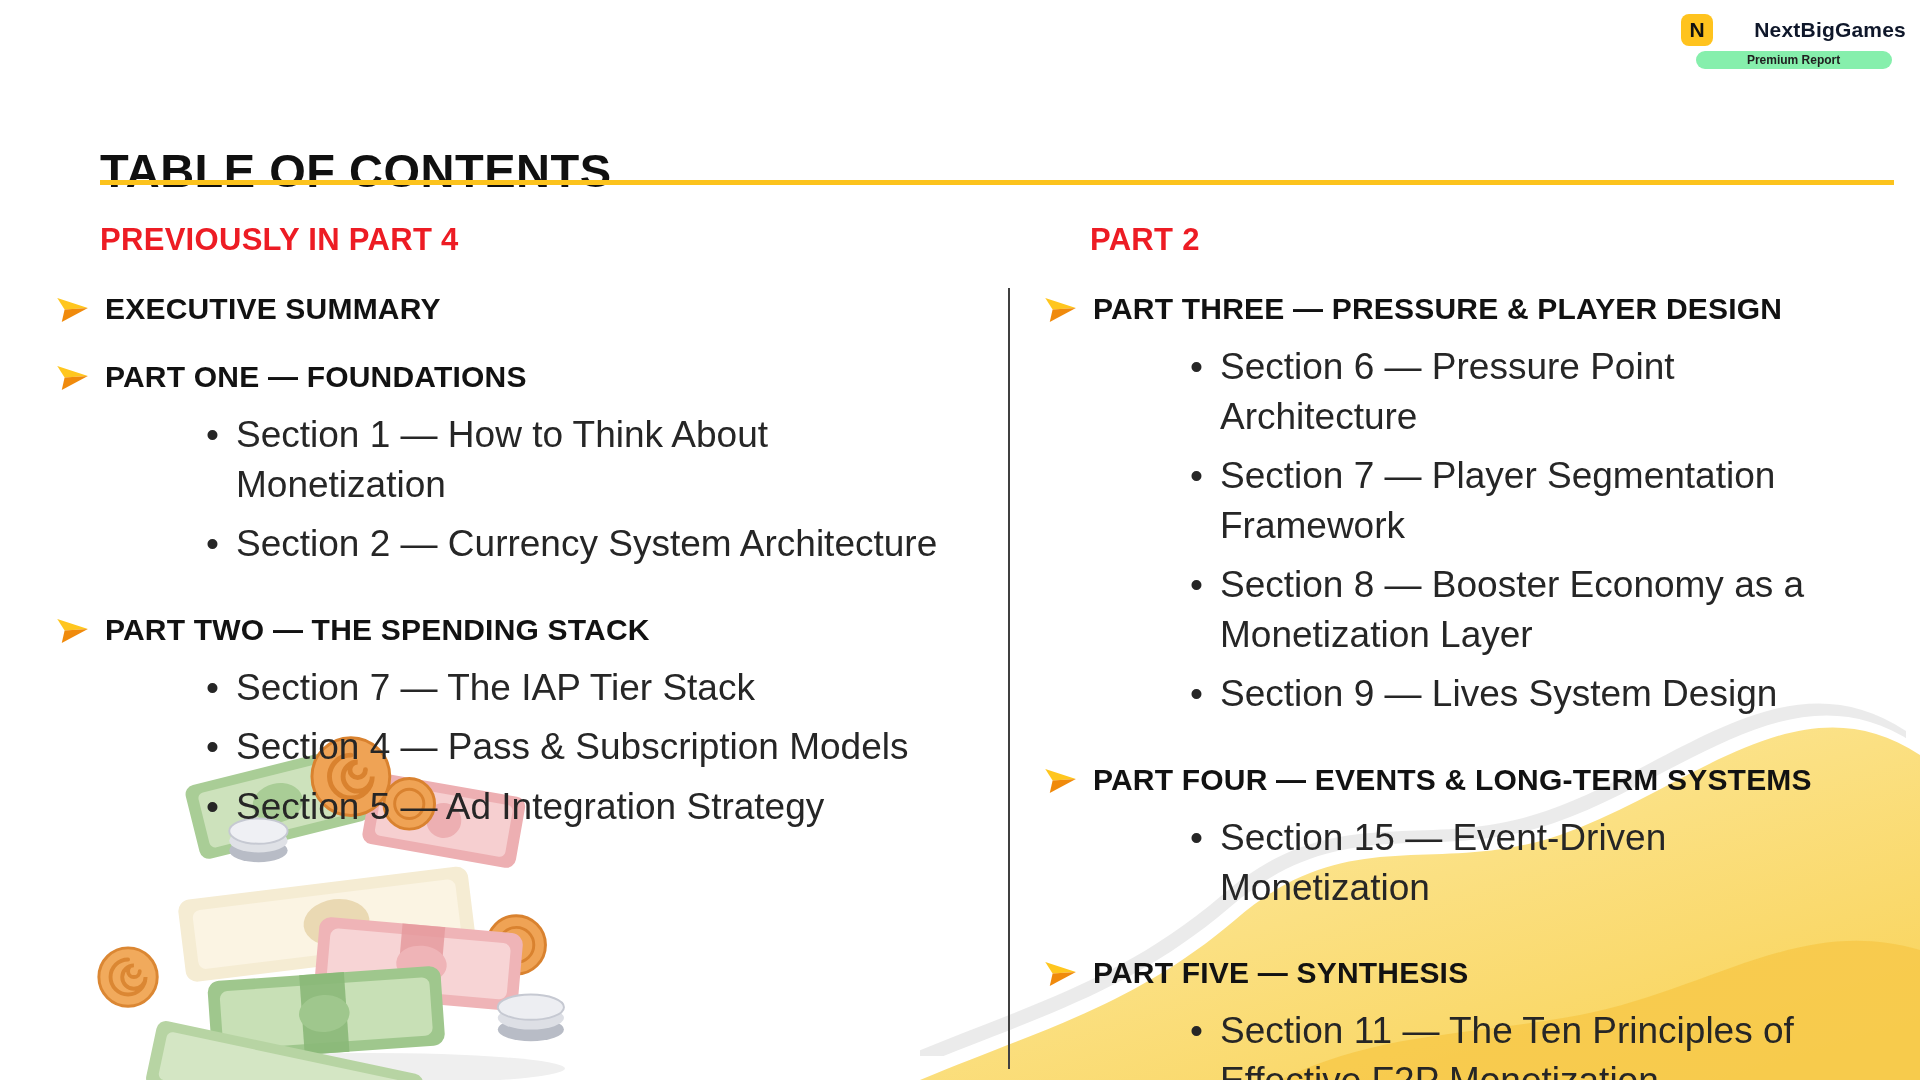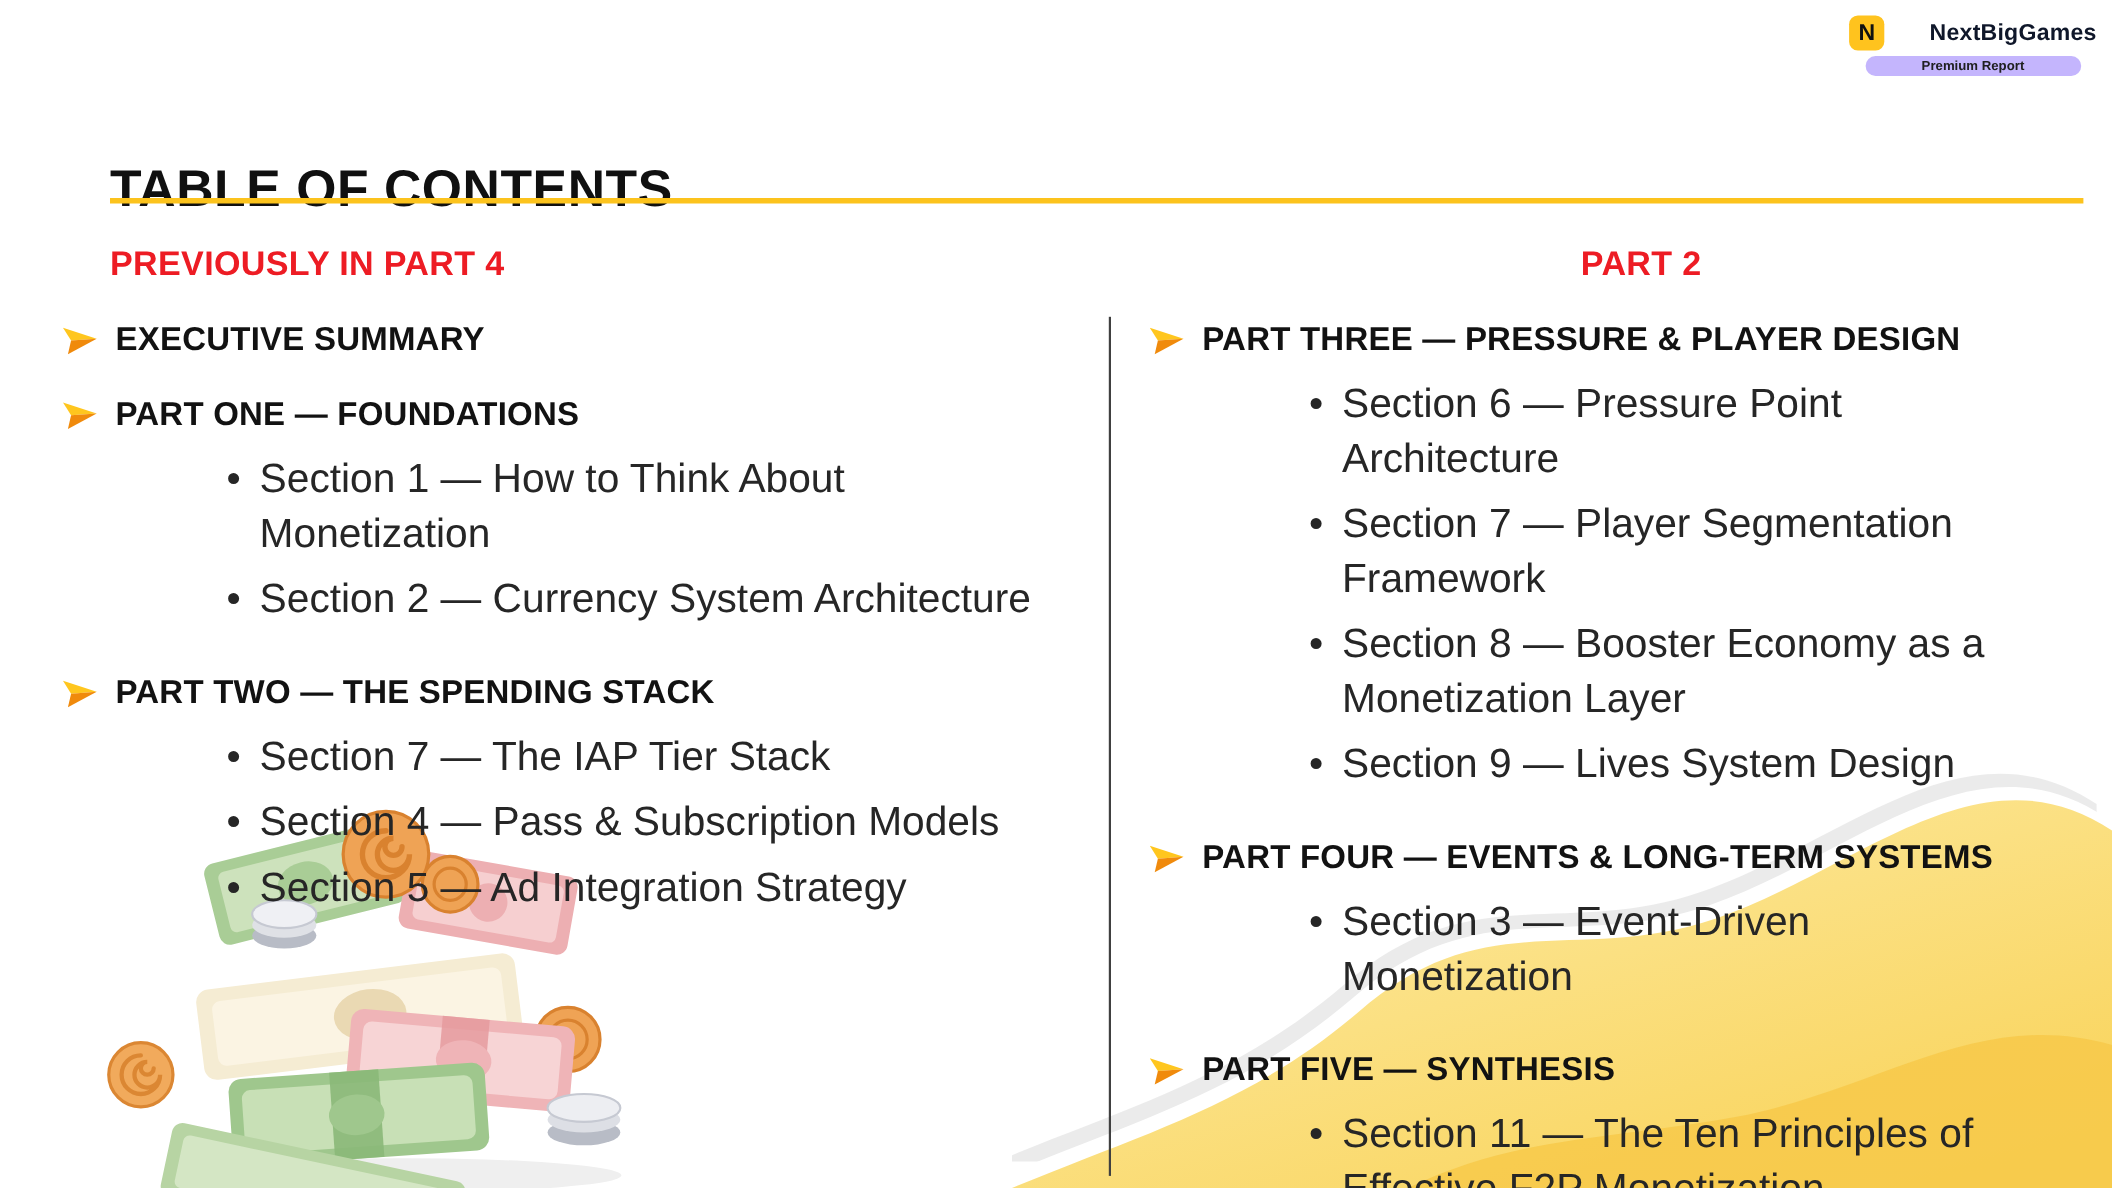--- a/index.html
+++ b/index.html
@@ -12,36 +12,36 @@
   }
 
   
   .logo { position:absolute; top:14px; right:14px; z-index:5;
           display:flex; flex-direction:column; align-items:center; gap:5px; }
   .logo-row { display:flex; align-items:center; gap:9px; }
   .logo-mark { width:32px; height:32px; border-radius:8px; background:#FFC31E;
                display:flex; align-items:center; justify-content:center;
                font-weight:800; font-size:21px; color:#111; }
   .brand-name { font-weight:800; font-size:21px; color:#0f172a; letter-spacing:.2px;padding-left:32px; }
-  .badge { background:#c4b5fd; border-radius:9px; padding:2px 0; width:196px;
+  .badge { background:#86efac; border-radius:9px; padding:2px 0; width:196px;
            text-align:center; font-size:12px; font-weight:700; color:#202020; }
 
   
   .page-title { position:absolute; left:100px; top:112px; z-index:3;
                 font-size:47px; font-weight:800; letter-spacing:.5px; color:#101010; }
   .title-rule { position:absolute; left:100px; top:180px; width:1794px; height:5px;
                 background:#FCC31D; z-index:3; }
 
   
   .col { position:absolute; top:222px; z-index:3; }
   .col-left  { left:56px;  width:910px; }
   .col-right { left:1044px; width:850px; }
   .col-heading { font-size:31px; font-weight:800; color:#ED1C24; letter-spacing:.3px; }
   .col-left  .col-heading { padding-left:44px; }
-  .col-right .col-heading { padding-left:46px;text-align:center; }
+  .col-right .col-heading { padding-left:46px; }
 
   .entry { margin-top:30px; }
   .entry.gap-lg { margin-top:44px; }
   .entry-row { display:flex; align-items:center; gap:15px;margin-top:34px; }
   .marker { width:34px; height:28px; flex:0 0 34px; transform:rotate(-4deg); }
   .entry-label { font-size:30px; font-weight:700; color:#121212; letter-spacing:.2px; }
 
   ul.sub { list-style:none; margin:16px 0 2px 148px; padding:0; }
   .col-right ul.sub { margin-left:144px; width:676px; }
   ul.sub li { position:relative; padding-left:32px; margin:10px 0;
@@ -223,21 +223,21 @@
 
   <div class="entry gap-lg">
     <div class="entry-row">
       <svg class="marker" viewBox="0 0 36 30" aria-hidden="true">
         <polygon points="2,2 34,15 9,15" fill="#FFC61E"></polygon>
         <polygon points="9,15 34,15 5,28" fill="#F08A0C"></polygon>
       </svg>
       <span class="entry-label">PART FOUR — EVENTS &amp; LONG-TERM SYSTEMS</span>
     </div>
     <ul class="sub">
-      <li>Section 3 — Event-Driven Monetization</li>
+      <li>Section 15 — Event-Driven Monetization</li>
     </ul>
   </div>
 
   <div class="entry gap-lg">
     <div class="entry-row">
       <svg class="marker" viewBox="0 0 36 30" aria-hidden="true">
         <polygon points="2,2 34,15 9,15" fill="#FFC61E"></polygon>
         <polygon points="9,15 34,15 5,28" fill="#F08A0C"></polygon>
       </svg>
       <span class="entry-label">PART FIVE — SYNTHESIS</span>

